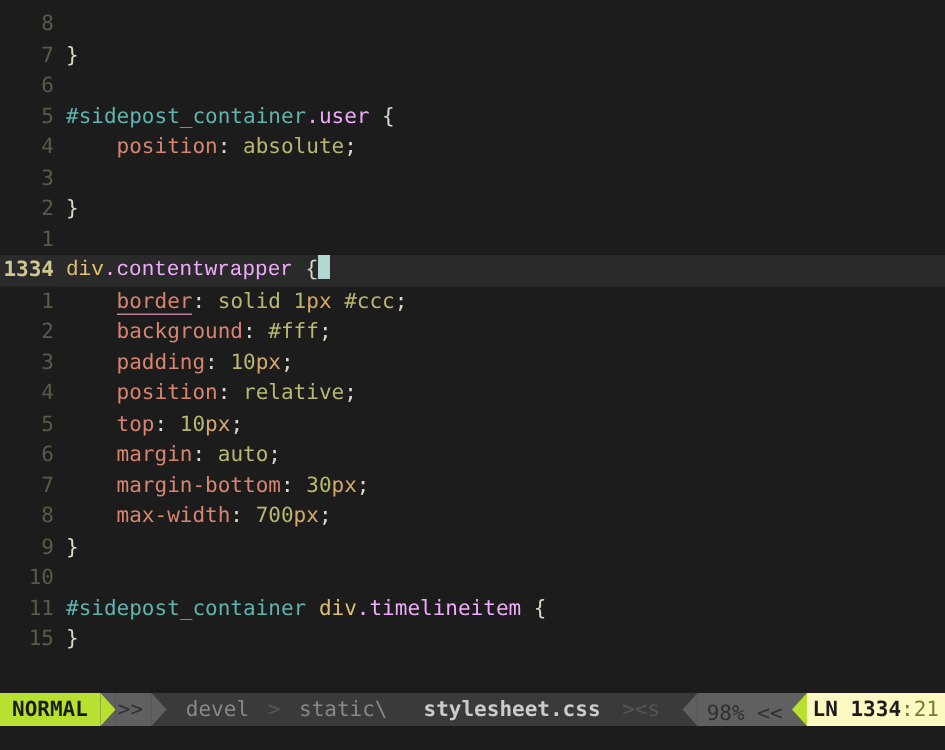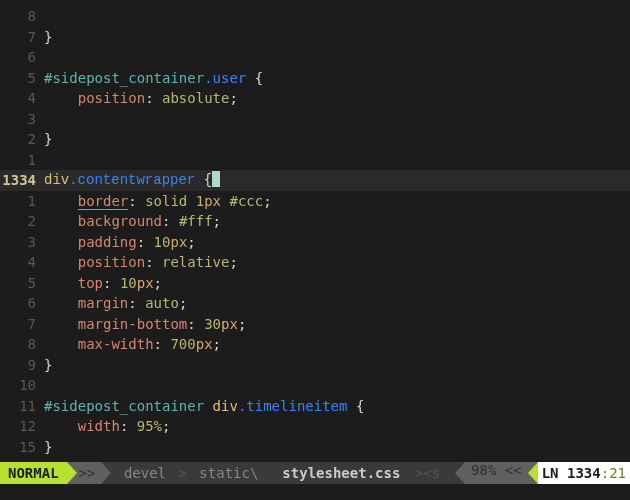--- a/index.html
+++ b/index.html
@@ -33,21 +33,21 @@
   }
   .code {
     padding-left: 4px;
   }
   .line.current {
     background: #2a2a2a;
   }
   .line.current .code { background: #2a2a2a; flex: 1; font-family: Liberation Mono, monospace; }
   .c-white { color: #d8d8c8; }
   .c-teal { color: #5fb5ad; }
-  .c-purple { color: #3b82f6; }
+  .c-purple { color: #f0abfc; }
   .c-coral { color: #d88570; }
   .c-olive { color: #b8b870; }
   .c-yellow { color: #e0c070; }
   .c-orange { color: #d8a868; }
   .cursor {
     display: inline-block;
     width: 8px;
     height: 16px;
     background: #b0d8d0;
     vertical-align: middle;
@@ -108,31 +108,31 @@
     border-top: 11px solid transparent;
     border-bottom: 11px solid transparent;
     border-right: 10px solid #606060;
   }
   .sb-pct {
     background: #606060;
     color: #303030;
     padding: 0 6px;
     height: 100%;
     display: flex;
-    align-items: flex-start;
+    align-items: flex-end;
   }
   .sb-arrow4 {
     width: 0; height: 0;
     border-top: 11px solid transparent;
     border-bottom: 11px solid transparent;
     border-right: 10px solid #b8e030;
     background: #606060;
   }
   .sb-ln {
-    background: #ffffff;
+    background: #fef9c3;
     color: #1c1c1c;
     padding: 0 4px;
     height: 100%;
     display: flex;
     align-items: center;
   }
   .sb-ln .dim { color: #708030; }
 </style>
 </head>
 <body>
@@ -151,21 +151,20 @@
     <div class="line"><div class="gutter">2</div><div class="code"><span class="c-white">    </span><span class="c-coral">background</span><span class="c-white">: </span><span class="c-olive">#fff</span><span class="c-white">;</span></div></div>
     <div class="line"><div class="gutter">3</div><div class="code"><span class="c-white">    </span><span class="c-coral">padding</span><span class="c-white">: </span><span class="c-olive">10</span><span class="c-orange">px</span><span class="c-white">;</span></div></div>
     <div class="line"><div class="gutter">4</div><div class="code"><span class="c-white">    </span><span class="c-coral">position</span><span class="c-white">: </span><span class="c-olive">relative</span><span class="c-white">;</span></div></div>
     <div class="line"><div class="gutter">5</div><div class="code"><span class="c-white">    </span><span class="c-coral">top</span><span class="c-white">: </span><span class="c-olive">10</span><span class="c-orange">px</span><span class="c-white">;</span></div></div>
     <div class="line"><div class="gutter">6</div><div class="code"><span class="c-white">    </span><span class="c-coral">margin</span><span class="c-white">: </span><span class="c-olive">auto</span><span class="c-white">;</span></div></div>
     <div class="line"><div class="gutter">7</div><div class="code"><span class="c-white">    </span><span class="c-coral">margin-bottom</span><span class="c-white">: </span><span class="c-olive">30</span><span class="c-orange">px</span><span class="c-white">;</span></div></div>
     <div class="line"><div class="gutter">8</div><div class="code"><span class="c-white">    </span><span class="c-coral">max-width</span><span class="c-white">: </span><span class="c-olive">700</span><span class="c-orange">px</span><span class="c-white">;</span></div></div>
     <div class="line"><div class="gutter">9</div><div class="code"><span class="c-white">}</span></div></div>
     <div class="line"><div class="gutter">10</div><div class="code"></div></div>
     <div class="line"><div class="gutter">11</div><div class="code"><span class="c-teal">#sidepost_container</span><span class="c-white"> </span><span class="c-yellow">div</span><span class="c-purple">.timelineitem</span><span class="c-white"> {</span></div></div>
-    <div class="line"><div class="gutter">12</div><div class="code"><span class="c-white">    </span><span class="c-coral">width</span><span class="c-white">: </span><span class="c-olive">95%</span><span class="c-white">;</span></div></div>
     <div class="line"><div class="gutter">15</div><div class="code"><span class="c-white">}</span></div></div>
   </div>
 
 <div class="statusbar">
   <div class="sb-mode">NORMAL</div>
   <div class="sb-arrow1"></div>
   <div class="sb-git">
     <span>&gt;&gt;</span>
   </div>
   <div class="sb-arrow2"></div>

